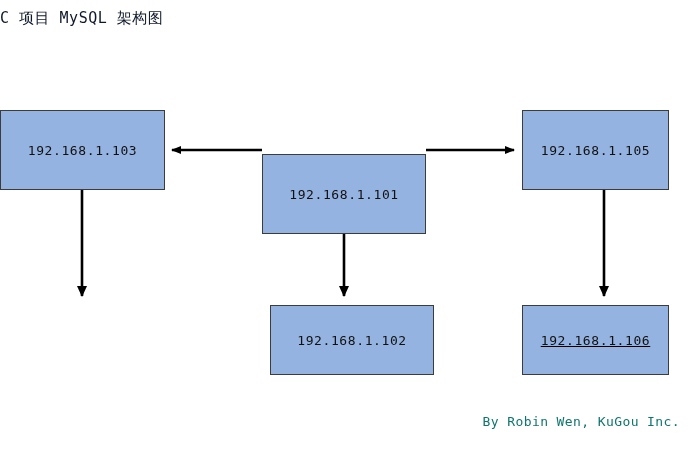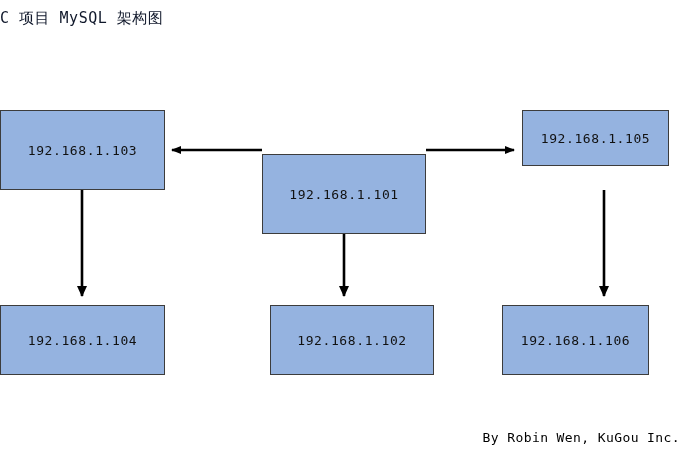--- a/index.html
+++ b/index.html
@@ -34,26 +34,26 @@
     line-height: 20px;
     letter-spacing: 0.5px;
     white-space: nowrap;
     color: #0f172a;
     font-family: "DejaVu Sans Mono", "Liberation Mono", monospace;
   }
 
   .footer {
     position: absolute;
     right: 10px;
-    bottom: 6px;
+    bottom: 22px;
     font-size: 13px;
     line-height: 18px;
     letter-spacing: 0.4px;
     white-space: nowrap;
-    color: #000000;
+    color: #0f766e;
     font-family: "DejaVu Sans Mono", "Liberation Mono", monospace;
   }
 
   .node {
     position: absolute;
     box-sizing: border-box;
     background: #95b3e0;
     border: 1px solid #3c3c3c;
     display: flex;
     align-items: center;
@@ -115,31 +115,28 @@
   </svg>
 
   <div class="node" style="left:0px; top:110px; width:165px; height:80px;">
     <span class="node-label">192.168.1.103</span>
   </div>
 
   <div class="node" style="left:262px; top:110px; width:164px; height:80px;margin-top:44px;">
     <span class="node-label">192.168.1.101</span>
   </div>
 
-  <div class="node" style="left:522px; top:110px; width:147px; height:56px;">
+  <div class="node" style="left:522px; top:110px; width:147px; height:80px;">
     <span class="node-label">192.168.1.105</span>
   </div>
 
-  <div class="node" style="left:0px; top:305px; width:165px; height:70px;">
-    <span class="node-label">192.168.1.104</span>
-  </div>
 
   <div class="node" style="left:262px; top:305px; width:164px; height:70px;margin-left:8px;">
     <span class="node-label">192.168.1.102</span>
   </div>
 
-  <div class="node" style="left:502px; top:305px; width:147px; height:70px;">
+  <div class="node" style="left:522px; top:305px; width:147px; height:70px;text-decoration:underline;">
     <span class="node-label">192.168.1.106</span>
   </div>
 
   <div class="footer">By Robin Wen, KuGou Inc.</div>
 
 </div>
 
 </body></html>

